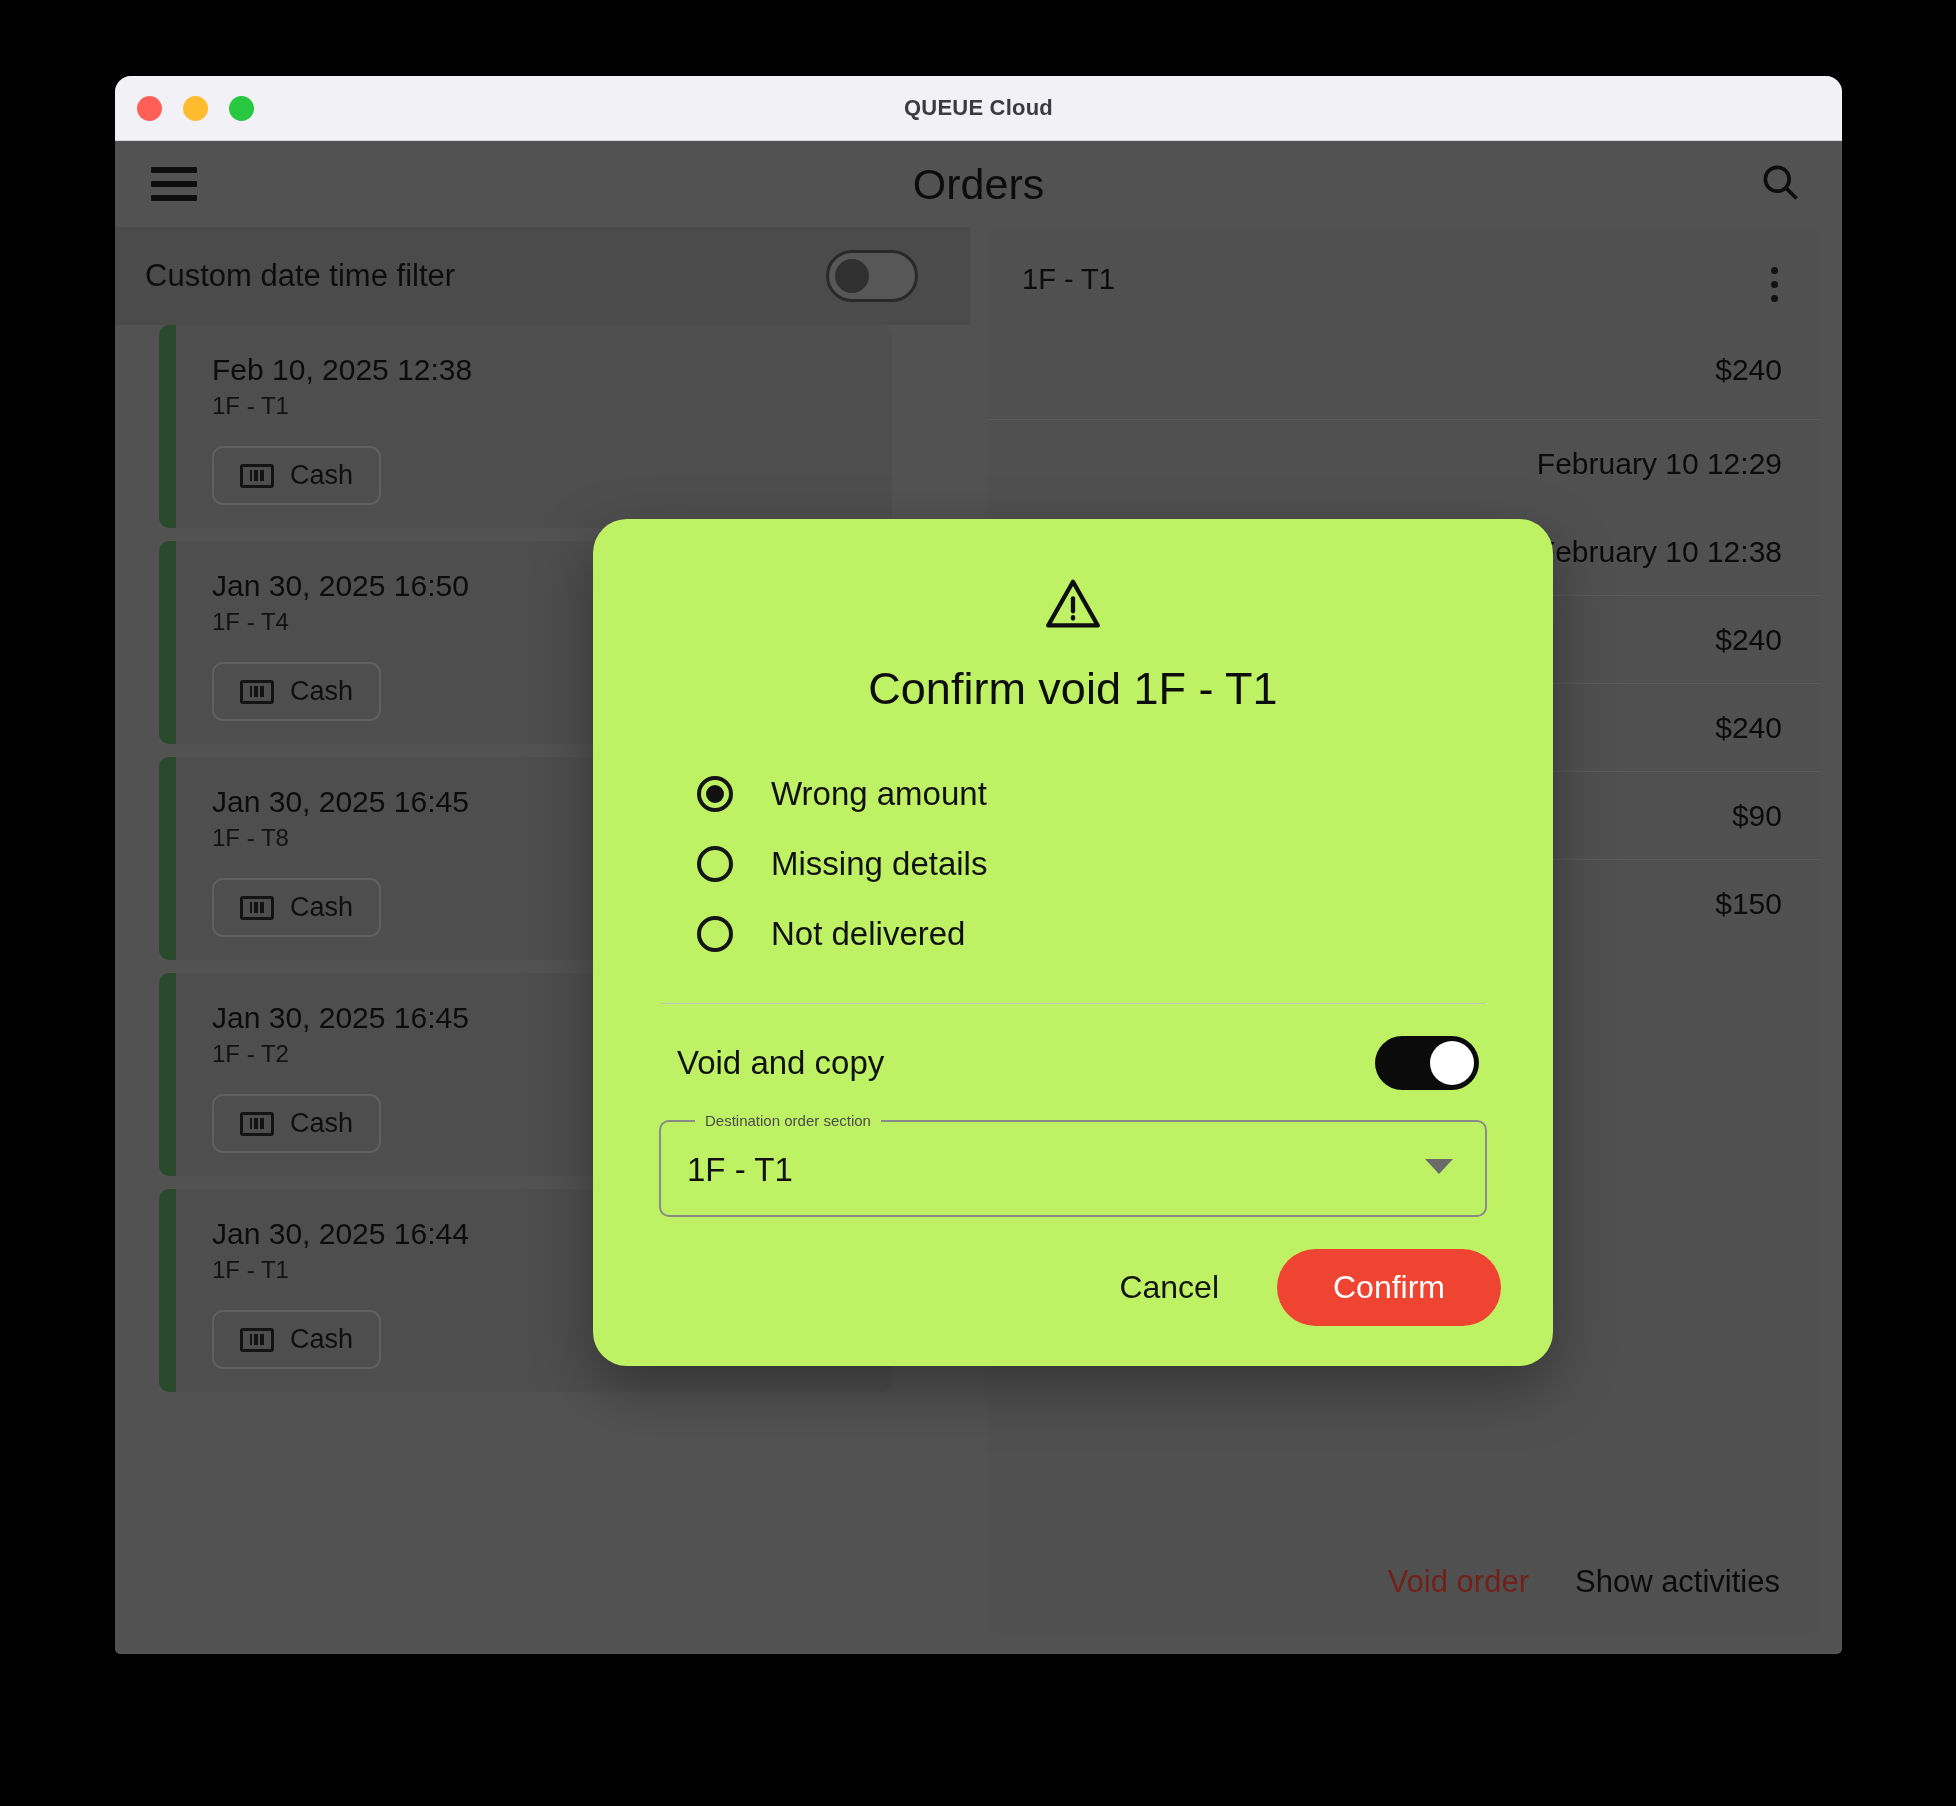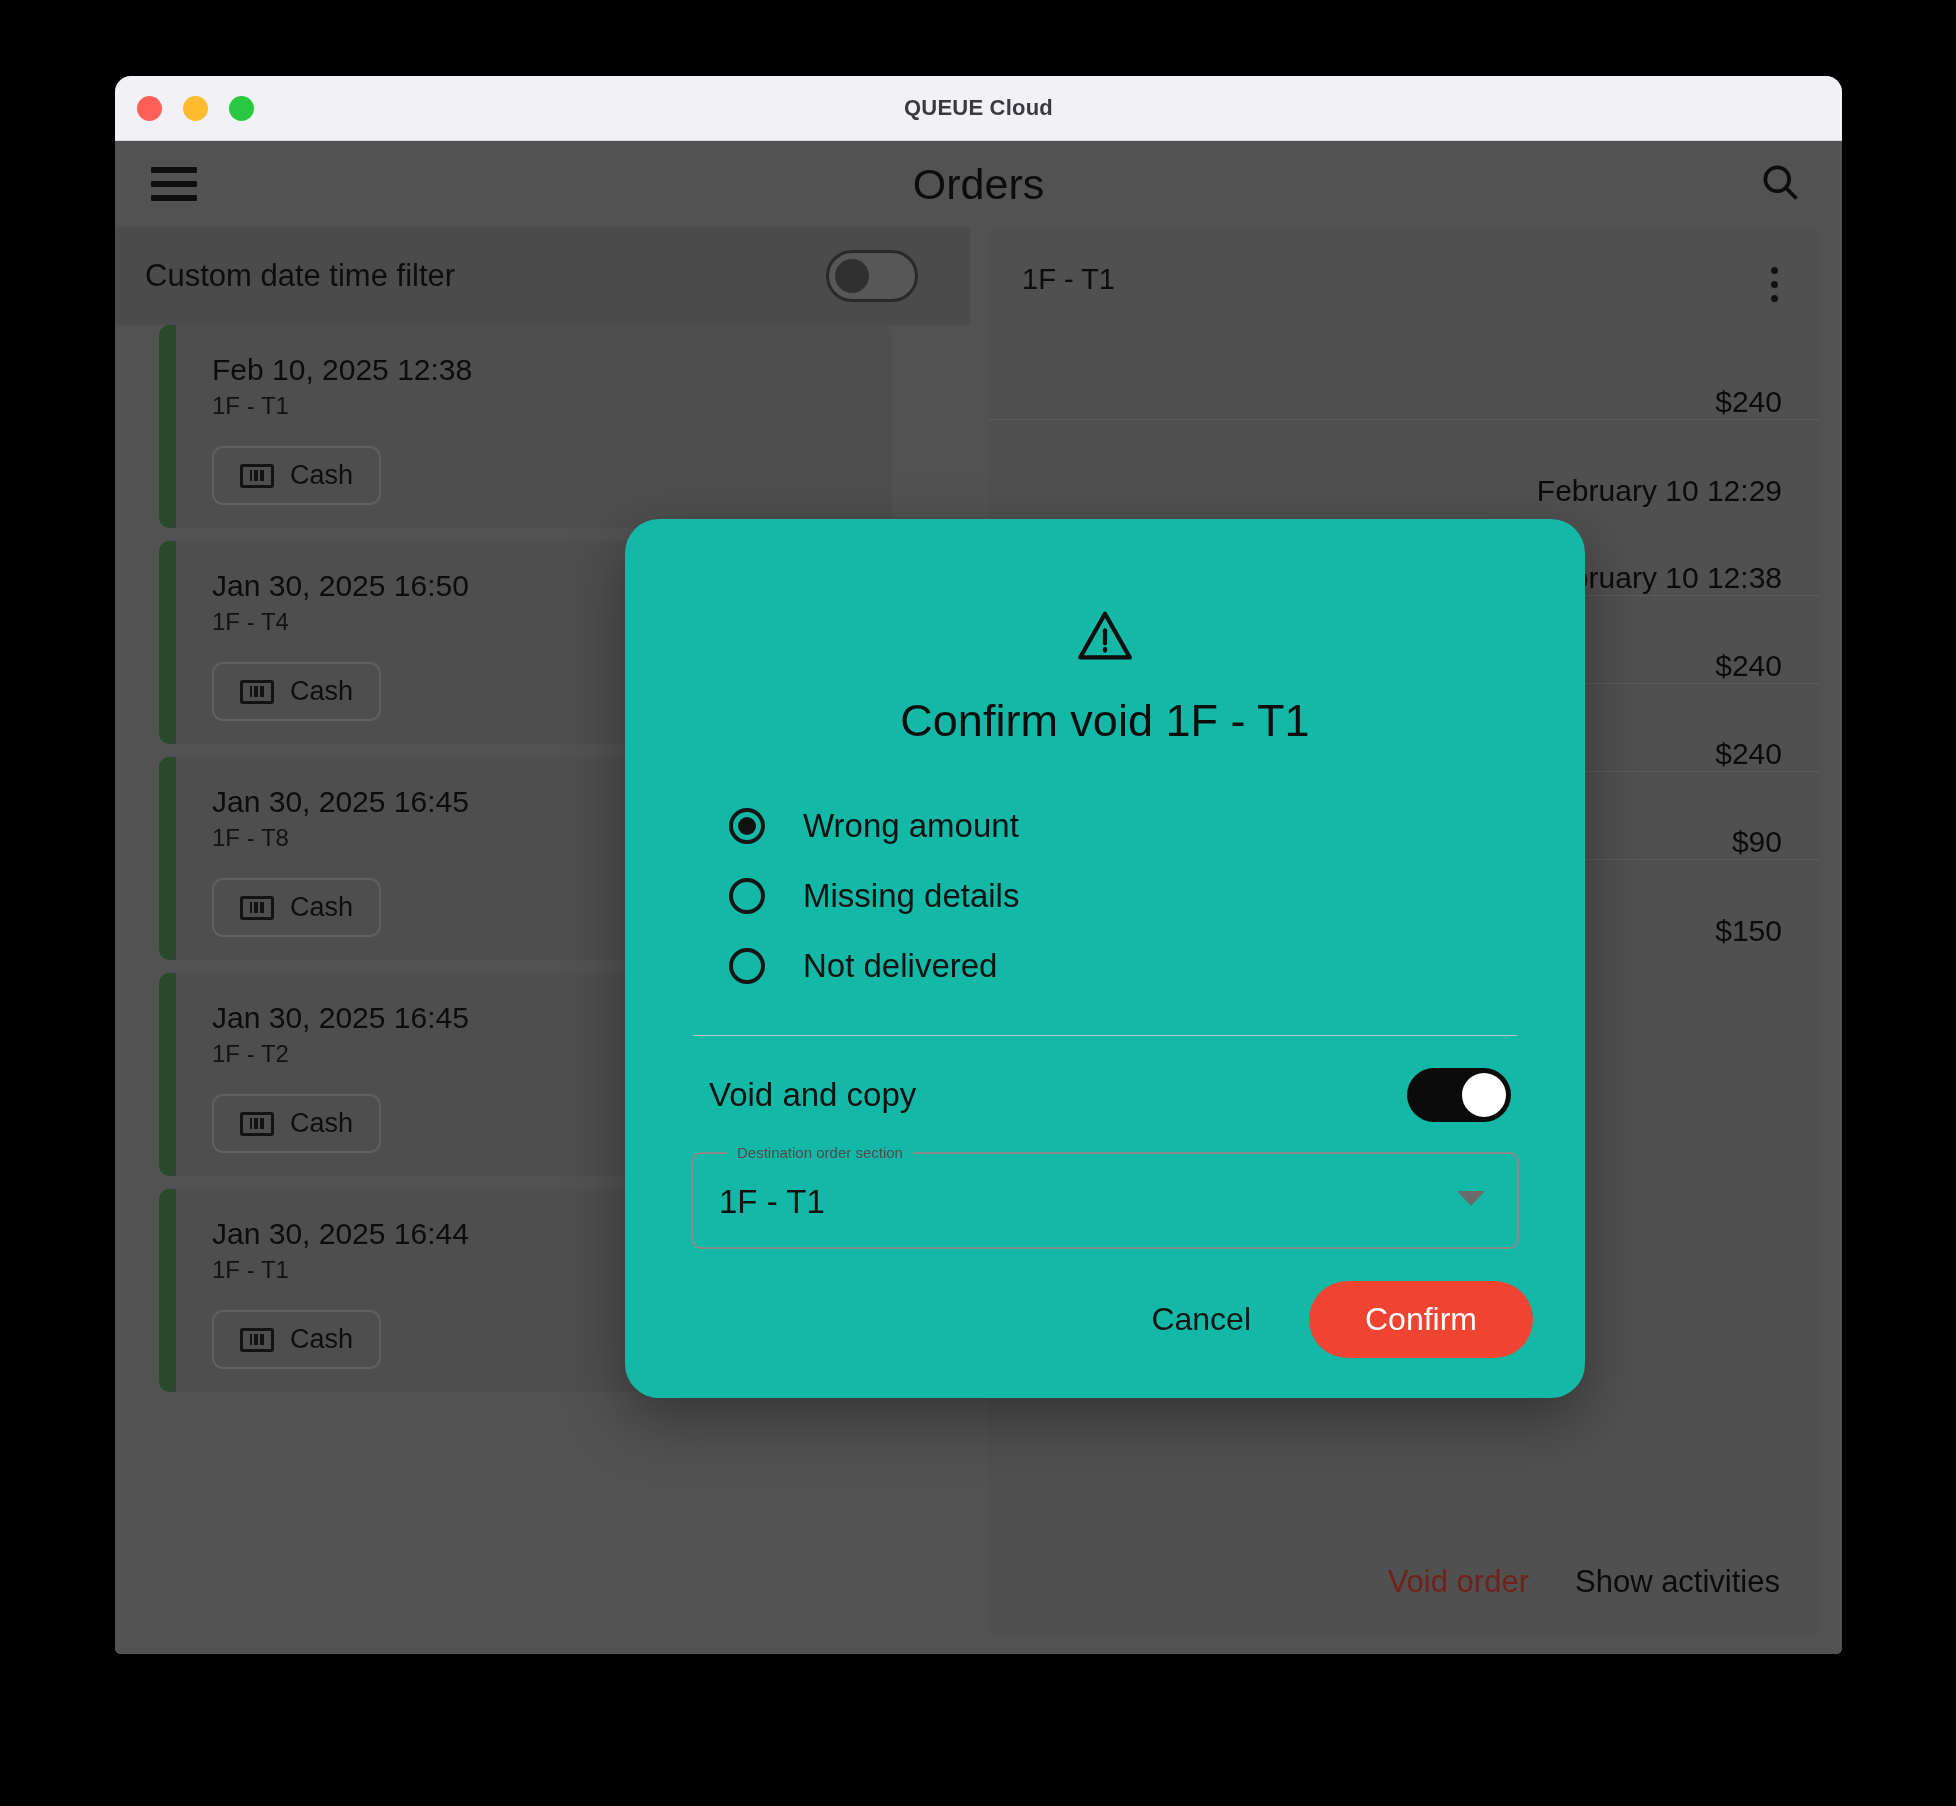--- a/index.html
+++ b/index.html
@@ -109,42 +109,42 @@
     background: #767676; border-radius: 12px; height: calc(100% - 18px);
     position: relative; display: flex; flex-direction: column;
   }
   #detail-head { display: flex; justify-content: space-between; align-items: flex-start;
     padding: 36px 38px 0 34px; }
   #detail-title { font-size: 29px; color: #121212; }
   #kebab { display: flex; flex-direction: column; gap: 7px; cursor: pointer; padding: 4px; }
   #kebab b { width: 7px; height: 7px; border-radius: 50%; background: #1a1a1a; display: block; }
   .detail-rows { margin-top: 14px; }
   .detail-row {
-    height: 88px; display: flex; align-items: flex-end; justify-content: flex-end;
+    height: 88px; display: flex; align-items: center; justify-content: flex-end;
     padding-right: 38px; border-bottom: 1px solid #868686;
     font-size: 30px; color: #111;
   }
   .detail-row.tall { height: 100px; }
   .detail-row.noline { border-bottom: none; }
   #detail-foot {
     margin-top: auto; display: flex; justify-content: flex-end; align-items: center;
     gap: 46px; padding: 0 40px 36px 0;
   }
   #void-order-link { font-size: 31px; color: #a63226; cursor: pointer; }
   #show-activities-link { font-size: 31px; color: #111; cursor: pointer; }
 
   
   #scrim { position: absolute; inset: 0; background: rgba(0,0,0,.32); }
   #modal {
     position: absolute;
-    left: 510px; top: 378px;
+    left: 478px; top: 378px;
     width: 960px;
-    background: #14b8a6;
+    background: #bef264;
     border-radius: 34px;
-    padding: 84px 52px 40px;
+    padding: 52px 52px 40px;
     box-shadow: 0 22px 60px rgba(0,0,0,.35);
   }
   #warn-icon { display: flex; justify-content: center; margin-top: 6px; }
   #modal-title {
     text-align: center; font-size: 45px; color: #0d0d0d;
     margin-top: 34px; margin-bottom: 44px; font-weight: 400;
   }
   .radio-row { display: flex; align-items: center; gap: 38px; padding: 16px 0 16px 52px; cursor: pointer; }
   .radio {
     width: 36px; height: 36px; border-radius: 50%;

